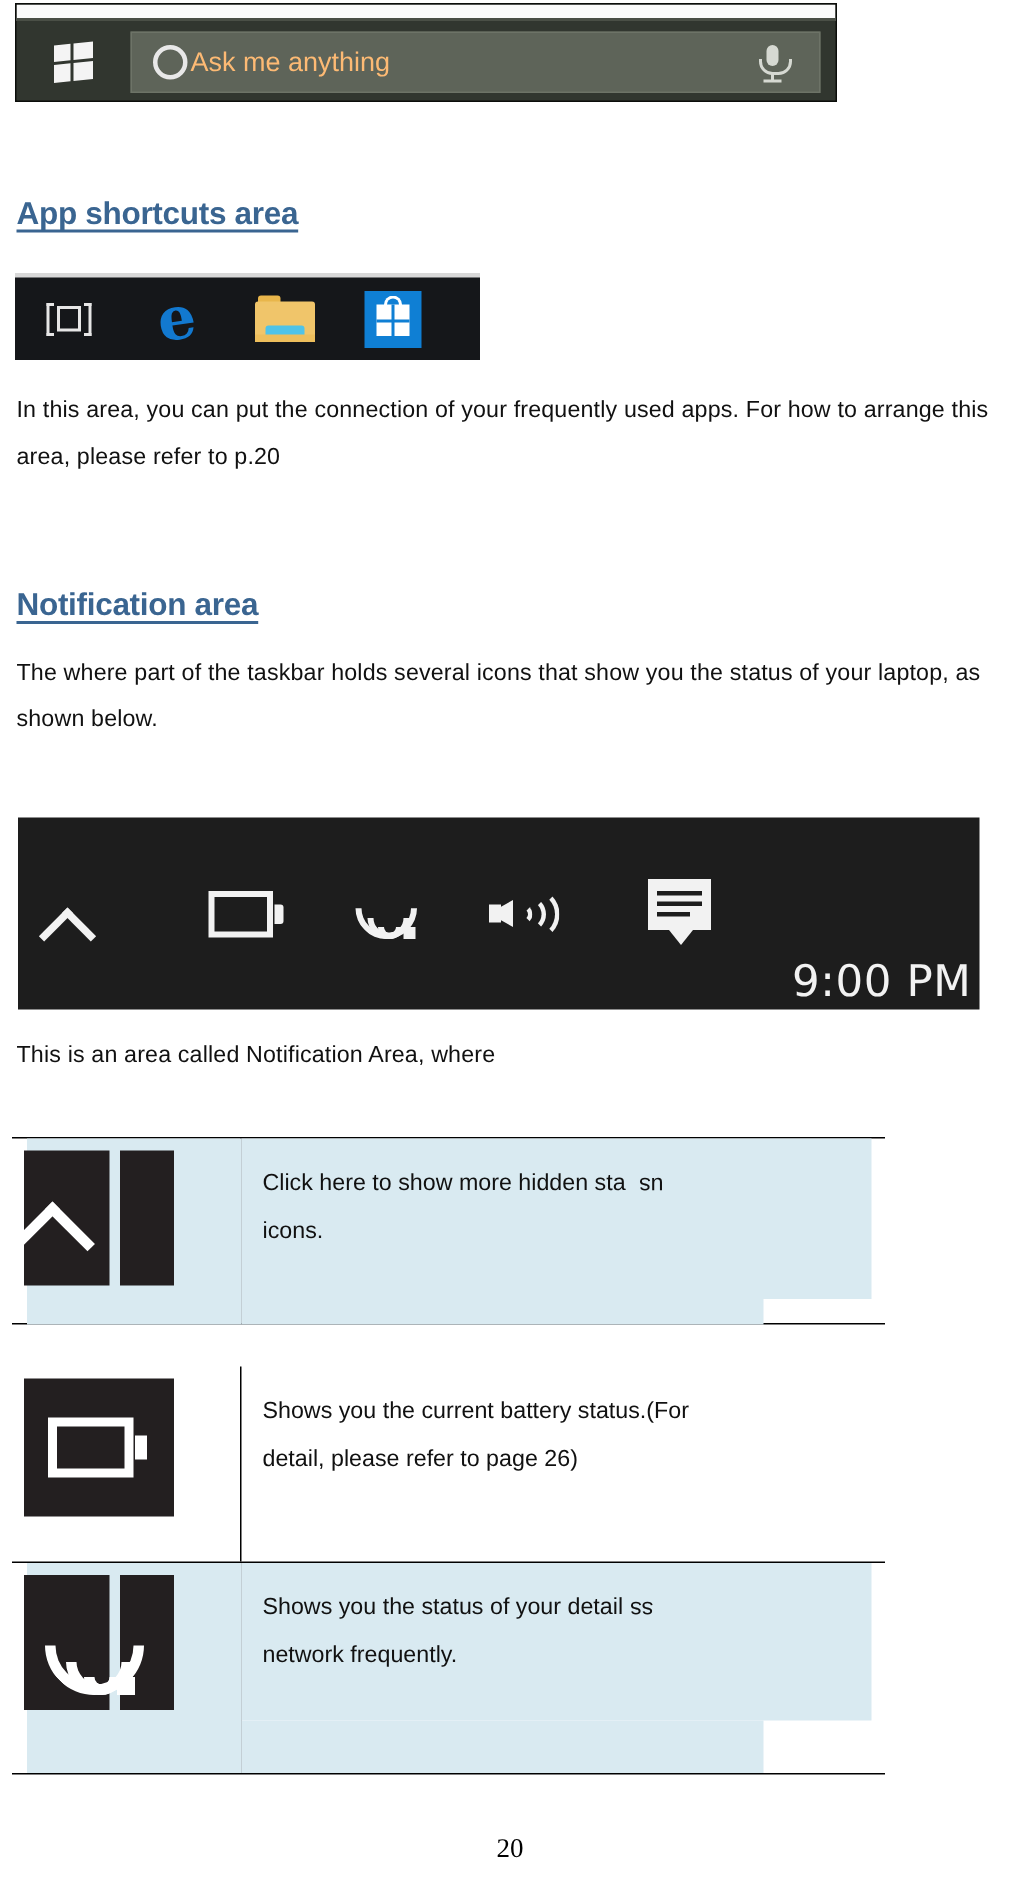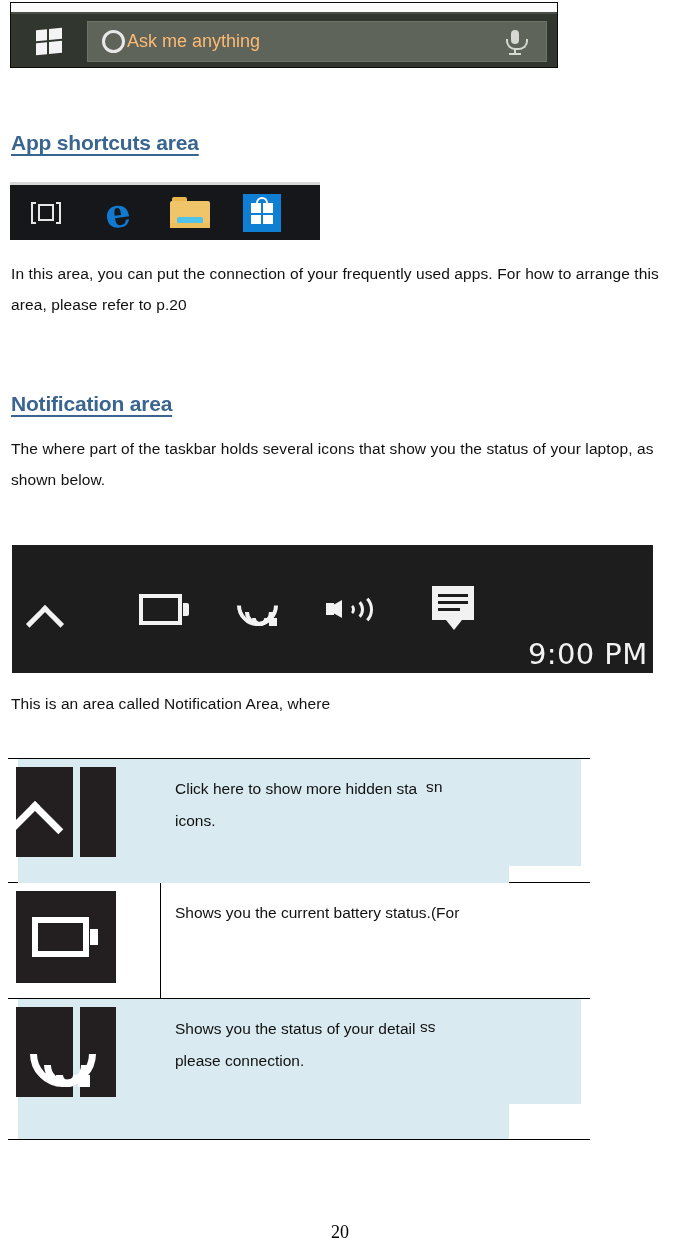--- a/index.html
+++ b/index.html
@@ -423,21 +423,21 @@
     box-sizing: border-box;
   }
   .tbl-row {
     display: flex;
     position: relative;
     border-bottom: 1.6px solid #000;
     box-sizing: border-box;
   }
   .tbl-row:last-child { border-bottom: none; }
   .tbl-row.r1 { height: 124px; }
-  .tbl-row.r2 { height: 116px; }
+  .tbl-row.r2 { height: 131px; margin-top: 28px; }
   .tbl-row.r3 { height: 140px; }
 
   .cell-icon {
     width: 153px;
     flex: none;
     border-right: 1.6px solid #000;
     box-sizing: border-box;
     position: relative;
     display: flex;
     align-items: flex-start;
@@ -725,20 +725,21 @@
         <span class="tbl-batt">
           <span class="b-body"></span>
             <span class="b-tip"></span>
         </span>
       </span>
     </div>
     <div class="cell-desc">
       <div class="desc-text">
         <span>Shows you the current battery status.(For</span>
         <br>
+        <span>detail, please refer to page 26)</span>
       </div>
     </div>
   </div>
 
   <div class="tbl-row r3">
     <div class="cell-icon">
       <span class="tint" style="left:10px; top:0; width:143px; height:140px;"></span>
       <span class="chip-split">
         <span class="half left"></span>
         <span class="half right"></span>
@@ -749,20 +750,20 @@
           <span class="dot"></span>
         </span>
       </span>
     </div>
     <div class="cell-desc">
       <span class="tint" style="left:0; top:0; width:420px; height:105px;"></span>
       <span class="tint" style="left:0; top:105px; width:348px; height:35px;"></span>
       <div class="desc-text">
         <span>Shows you the status of your detail</span><span>&nbsp;</span><span class="flip-frag">ss</span>
         <br>
-        <span>please connection.</span>
+        <span>network frequently.</span>
       </div>
     </div>
   </div>
 
 </div>
 
 <div id="page-number">20</div>
 
 </body></html>

